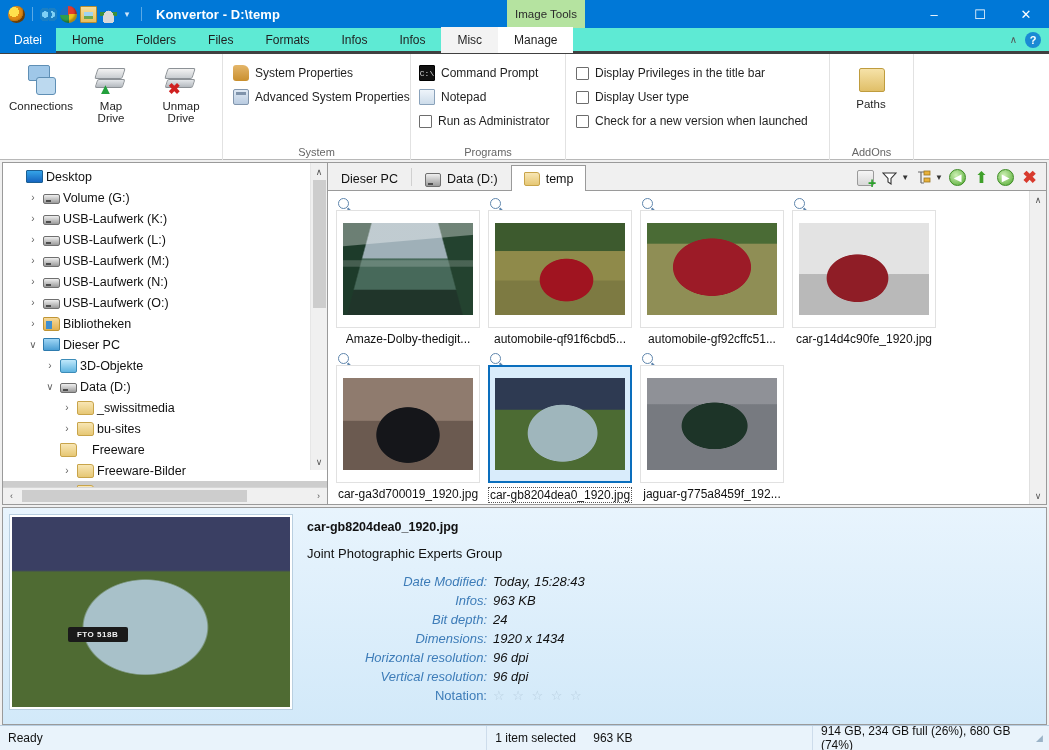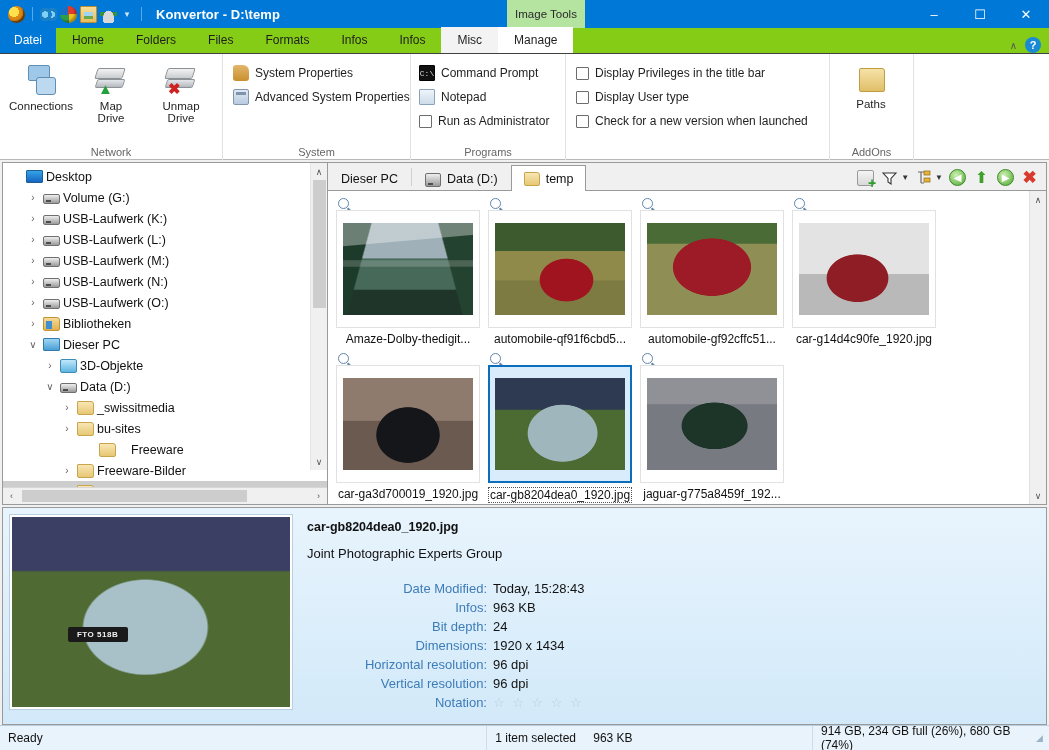--- a/index.html
+++ b/index.html
@@ -70,22 +70,22 @@
     display: flex; align-items: center; justify-content: center;
   }
   .win-btns { position: absolute; right: 0; top: 0; display: flex; height: 28px; }
   .win-btn {
     width: 46px; height: 28px; display: flex; align-items: center; justify-content: center;
     color: #fff; font-size: 13px;
   }
 
   
   .ribbon-tabs {
-    height: 26px; background: #84cc16; display: flex; align-items: flex-end;
-    flex: none; position: relative; border-bottom: 1px solid #404040;
+    height: 26px; background: #5eead4; display: flex; align-items: center;
+    flex: none; position: relative; border-bottom: 3px solid #404040;
   }
   .tab {
     padding: 0 16px; display: flex; align-items: center;
     font-size: 12px; color: #1f1f1f; height: 26px; white-space: nowrap;
   }
   .tab.file { background: #0078d7; color: #fff; font-weight: normal; padding: 0 14px; }
   .tab.hovered { background: #f3f3f3; }
   .tab.active { background: #ffffff; }
   .ribbon-right {
     margin-left: auto; display: flex; align-items: center; gap: 8px; padding-right: 8px;
@@ -347,21 +347,21 @@
   }
   .plate {
     position:absolute; left:20%; top:58%; width:60px; height:15px;
     background:#1a1a1a; color:#f2f2f2; font-size:8px; font-weight:bold;
     display:flex;align-items:center;justify-content:center; border-radius:2px;
     letter-spacing:.5px;
   }
   .details { flex: 1; padding: 6px 0 0 14px; min-width: 0; }
   .d-title { font-size: 12.5px; font-weight: bold; color: #111; }
   .d-sub { font-size: 13px; color: #111; margin-top: 12px; }
-  .d-rows { margin-top: 18px; }
+  .d-rows { margin-top: 11px; font-style: italic; }
   .d-row { display: flex; font-size: 13px; line-height: 19px; }
   .d-key { width: 186px; text-align: right; color: #3d7cb8; padding-right: 6px; }
   .d-val { color: #111; }
   .stars { color: #b9cfe0; letter-spacing: 2px; font-size: 13px; }
 
   
   .statusbar {
     height: 25px; background: #e9f3fb; border-top: 1px solid #b7cde0;
     display: flex; align-items: center; font-size: 12px; color: #111; flex: none;
   }
@@ -430,21 +430,20 @@
         <div class="bigbtn">
           <div class="bigicon ic-drive">
             <span class="d1"></span>
               <span class="d2"></span>
               <span class="badge red">✖</span>
           </div>
           <div class="lbl">Unmap</div>
           <div class="lbl">Drive</div>
         </div>
       </div>
-      <div class="rgroup-title">Network</div>
     </div>
 
     <div class="rgroup" style="width:188px;">
       <div class="rgroup-body">
         <div class="rcol" style="padding-left:4px;">
           <div class="smallrow">
             <span class="sico sico-sysprop"></span>
             <span>System Properties</span>
           </div>
           <div class="smallrow">
@@ -573,21 +572,21 @@
               <div class="trow" style="padding-left: 57px;">
                 <span class="chev">›</span>
                 <span class="tico tico-folder"></span>
                 <span>_swissitmedia</span>
               </div>
               <div class="trow" style="padding-left: 57px;">
                 <span class="chev">›</span>
                 <span class="tico tico-folder"></span>
                 <span>bu-sites</span>
               </div>
-              <div class="trow" style="padding-left: 67px; gap: 15px;">
+              <div class="trow" style="padding-left: 28px; gap: 15px;">
                 <span class="chev blank"></span>
                 <span class="tico tico-folder"></span>
                 <span>Freeware</span>
               </div>
               <div class="trow" style="padding-left: 57px;">
                 <span class="chev">›</span>
                 <span class="tico tico-folder"></span>
                 <span>Freeware-Bilder</span>
               </div>
               <div class="trow selected" style="padding-left: 57px;">

